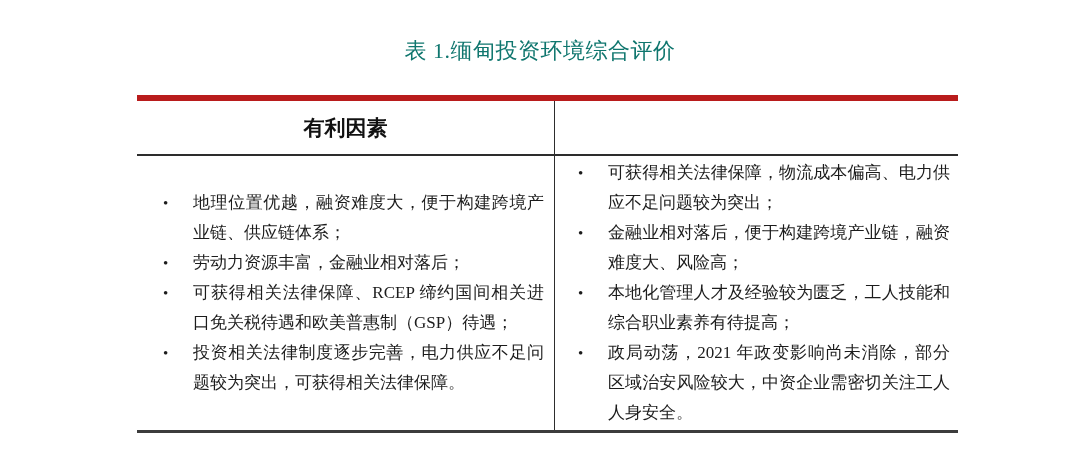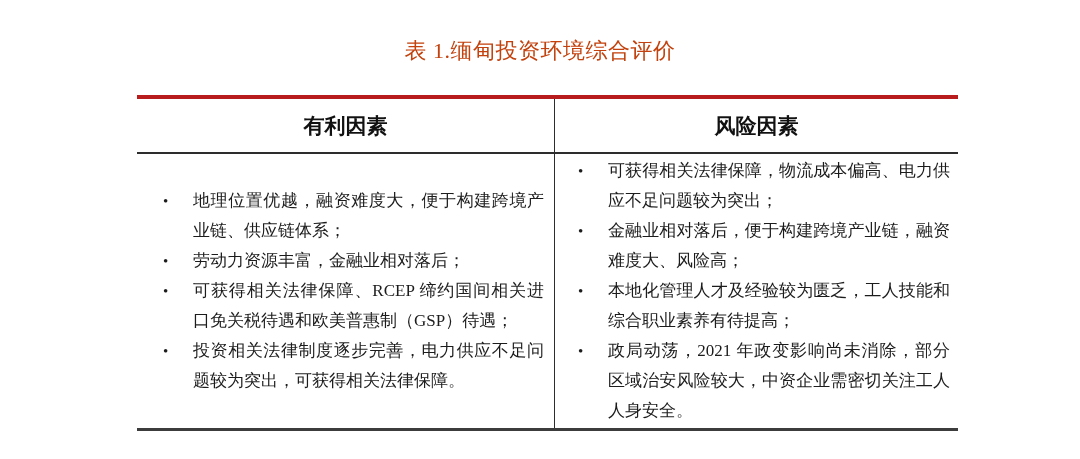--- a/index.html
+++ b/index.html
@@ -18,28 +18,28 @@
   }
   .doc-title {
     position: absolute;
     top: 38px;
     left: 0;
     width: 1080px;
     text-align: center;
     font-size: 22px;
     line-height: 26px;
     letter-spacing: 0.5px;
-    color: #c2410c;
+    color: #0f766e;
   }
   .eval-table {
     position: absolute;
     left: 137px;
     top: 95px;
     width: 821px;
-    border-top: 4px solid #b91c1c;
+    border-top: 6px solid #b91c1c;
     border-bottom: 3px solid #3c3c3c;
     box-sizing: border-box;
   }
   .header-row {
     display: flex;
     height: 53px;
     border-bottom: 2px solid #2d2d2d;
   }
   .col-left {
     width: 418px;
@@ -94,21 +94,20 @@
 <body>
 
 <div class="doc">
 
   <div class="doc-title">表 1.缅甸投资环境综合评价</div>
 
   <div class="eval-table">
 
     <div class="header-row">
       <div class="header-cell col-left">有利因素</div>
-      <div class="header-cell col-right">风险因素</div>
     </div>
 
     <div class="body-row">
 
       <div class="body-cell col-left">
         <div class="bullet-item">
           <span class="bullet">•</span>
           <span class="item-text">地理位置优越，融资难度大，便于构建跨境产业链、供应链体系；</span>
         </div>
         <div class="bullet-item">

